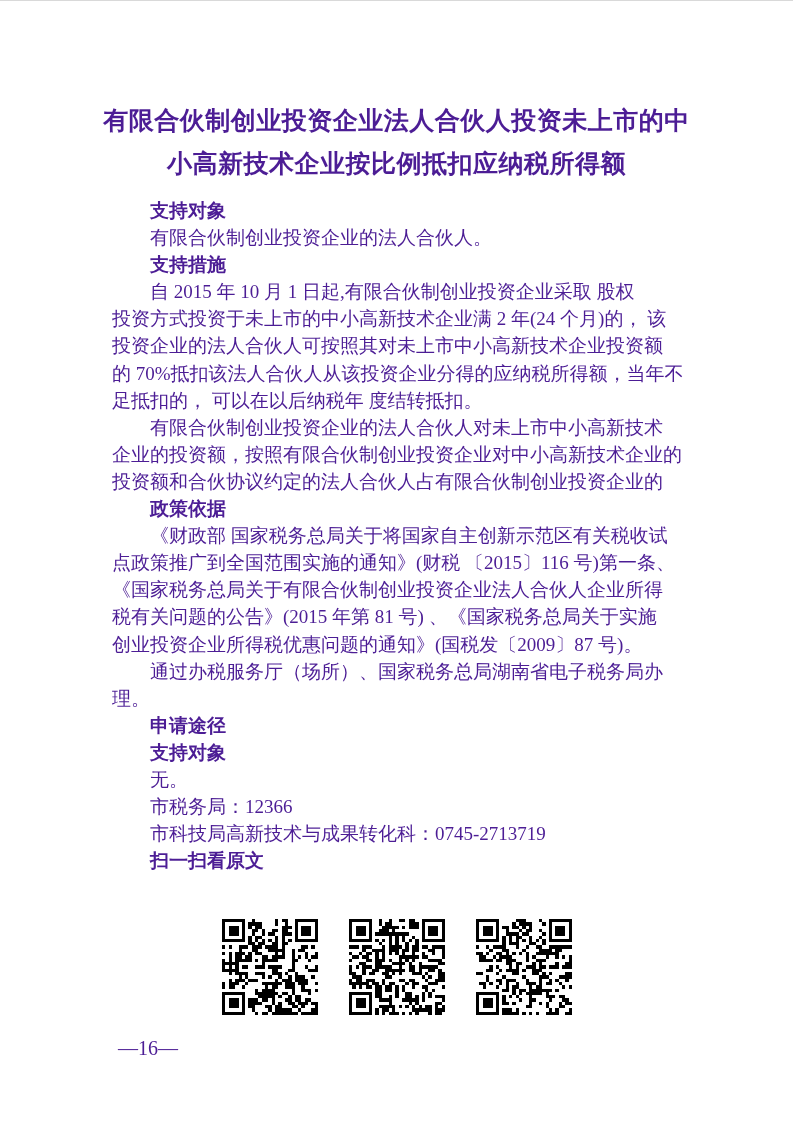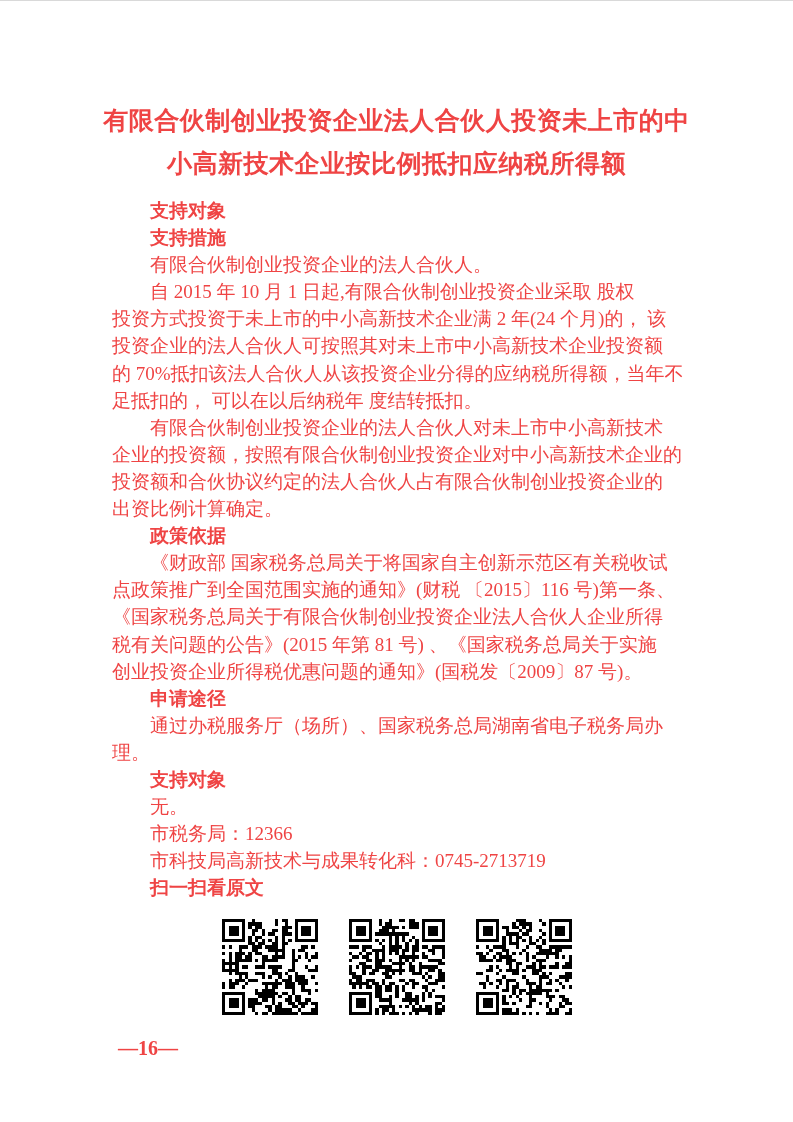--- a/index.html
+++ b/index.html
@@ -1,21 +1,21 @@
 <!DOCTYPE html>
 <html><head>
 <meta charset="utf-8">
 <style>
   html,body{margin:0;padding:0;background:#e8e8e8;}
   .page{
     position:relative;
     width:793px;height:1122px;
     margin:0 auto;
     background:#ffffff;
-    color:#ef4444;
+    color:#4c1d95;
     overflow:hidden;
     border-top:1px solid #d9d9d9;
     font-family:"Liberation Serif","DejaVu Serif",serif;
   }
   .doc-title{
     position:absolute;
     top:98px;left:40px;right:40px;
     text-align:center;
     font-size:25px;
     font-weight:700;
@@ -57,54 +57,52 @@
     width:96px;height:96px;
     display:block;
     shape-rendering:crispEdges;
   }
   .page-number{
     position:absolute;
     left:118px;
     top:1036px;
     font-size:20px;
     font-family:"Liberation Serif","DejaVu Serif",serif;
-    font-weight:bold;
   }
 </style>
 </head>
 <body>
 
 <div class="page">
 
   <div class="doc-title">
     <div>有限合伙制创业投资企业法人合伙人投资未上市的中</div>
     <div>小高新技术企业按比例抵扣应纳税所得额</div>
   </div>
 
   <div class="doc-body">
       <div class="text-line heading indent">支持对象</div>
+      <div class="text-line body indent">有限合伙制创业投资企业的法人合伙人。</div>
       <div class="text-line heading indent">支持措施</div>
-      <div class="text-line body indent">有限合伙制创业投资企业的法人合伙人。</div>
       <div class="text-line body indent">自 2015 年 10 月 1 日起,有限合伙制创业投资企业采取 股权</div>
       <div class="text-line body">投资方式投资于未上市的中小高新技术企业满 2 年(24 个月)的， 该</div>
       <div class="text-line body">投资企业的法人合伙人可按照其对未上市中小高新技术企业投资额</div>
       <div class="text-line body">的 70%抵扣该法人合伙人从该投资企业分得的应纳税所得额，当年不</div>
       <div class="text-line body">足抵扣的， 可以在以后纳税年 度结转抵扣。</div>
       <div class="text-line body indent">有限合伙制创业投资企业的法人合伙人对未上市中小高新技术</div>
       <div class="text-line body">企业的投资额，按照有限合伙制创业投资企业对中小高新技术企业的</div>
       <div class="text-line body">投资额和合伙协议约定的法人合伙人占有限合伙制创业投资企业的</div>
-      <div class="text-line body">出资比例计算确定。</div>
       <div class="text-line heading indent">政策依据</div>
       <div class="text-line body indent">《财政部 国家税务总局关于将国家自主创新示范区有关税收试</div>
       <div class="text-line body">点政策推广到全国范围实施的通知》(财税 〔2015〕116 号)第一条、</div>
       <div class="text-line body">《国家税务总局关于有限合伙制创业投资企业法人合伙人企业所得</div>
       <div class="text-line body">税有关问题的公告》(2015 年第 81 号) 、《国家税务总局关于实施</div>
       <div class="text-line body">创业投资企业所得税优惠问题的通知》(国税发〔2009〕87 号)。</div>
+      <div class="text-line body indent">通过办税服务厅（场所）、国家税务总局湖南省电子税务局办理。</div>
       <div class="text-line heading indent">申请途径</div>
-      <div class="text-line body indent">通过办税服务厅（场所）、国家税务总局湖南省电子税务局办理。</div>
       <div class="text-line heading indent">支持对象</div>
       <div class="text-line body indent">无。</div>
       <div class="text-line body indent">市税务局：12366</div>
       <div class="text-line body indent">市科技局高新技术与成果转化科：0745-2713719</div>
       <div class="text-line heading indent">扫一扫看原文</div>
     </div>
 
   <div class="qr-row">
       <div class="qr-code">
         <svg viewBox="0 0 29 29" xmlns="http://www.w3.org/2000/svg" fill="#000">

